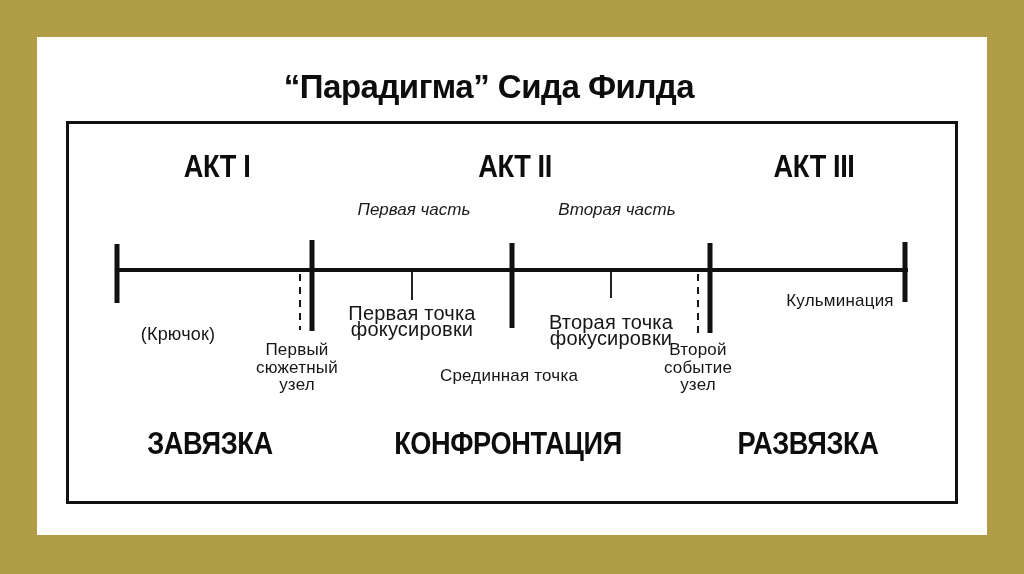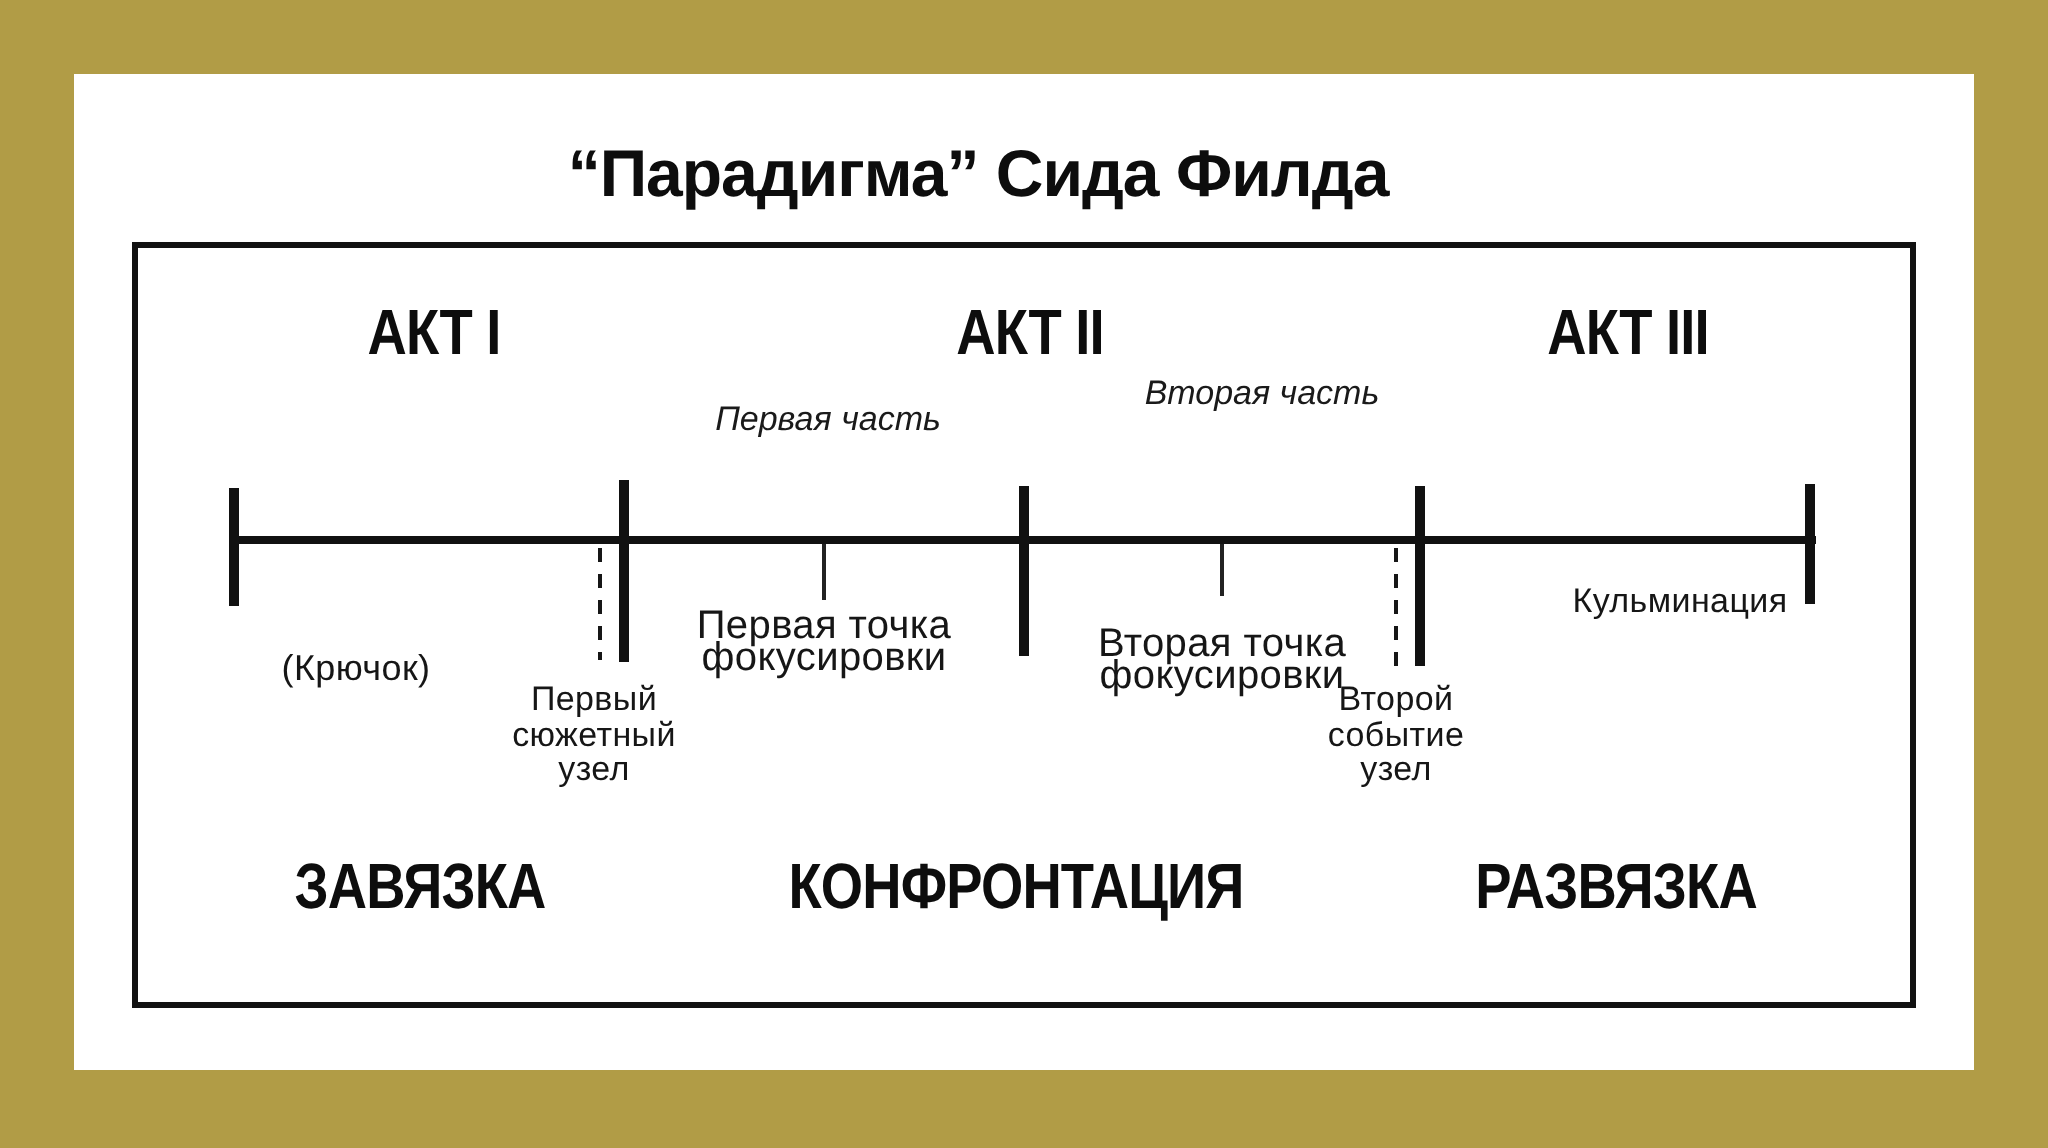--- a/index.html
+++ b/index.html
@@ -59,40 +59,41 @@
 
   <div class="abs cx title" style="left:489px;top:68px;">“Парадигма” Сида Филда</div>
 
   <div class="diagram-box"></div>
 
   <div class="abs hdr" style="left:217px;top:150px;">АКТ I</div>
   <div class="abs hdr" style="left:515px;top:150px;">АКТ II</div>
   <div class="abs hdr" style="left:814px;top:150px;">АКТ III</div>
 
   <div class="abs cx part" style="left:414px;top:201px;">Первая часть</div>
-  <div class="abs cx part" style="left:617px;top:188px;margin-left:14px;">Вторая часть</div>
+  <div class="abs cx part" style="left:617px;top:201px;">Вторая часть</div>
 
   <div class="hline" style="left:115px;top:268px;width:793px;"></div>
 
   <div class="vbar" style="left:117px;top:244px;height:59px;"></div>
   <div class="dash" style="left:300px;top:274px;height:56px;"></div>
   <div class="vbar" style="left:312px;top:240px;height:91px;"></div>
   <div class="tick" style="left:412px;top:272px;height:28px;"></div>
   <div class="vbar" style="left:512px;top:243px;height:85px;"></div>
   <div class="tick" style="left:611px;top:272px;height:26px;"></div>
   <div class="dash" style="left:698px;top:274px;height:59px;"></div>
   <div class="vbar" style="left:710px;top:243px;height:90px;"></div>
   <div class="vbar" style="left:905px;top:242px;height:60px;"></div>
 
   <div class="abs cx lbl lbl-lg" style="left:178px;top:325px;">(Крючок)</div>
   <div class="abs cx lbl lbl-md" style="left:297px;top:341px;">Первый
 сюжетный
 узел</div>
   <div class="abs cx lbl" style="left:412px;top:305px;">Первая точка
 фокусировки</div>
+  <div class="abs cx lbl lbl-md" style="left:509px;top:367px;">Срединная точка</div>
   <div class="abs cx lbl" style="left:611px;top:314px;">Вторая точка
 фокусировки</div>
   <div class="abs cx lbl lbl-md" style="left:698px;top:341px;">Второй
 событие
 узел</div>
   <div class="abs cx lbl lbl-md" style="left:840px;top:292px;">Кульминация</div>
 
   <div class="abs stageword" style="left:210px;top:427px;">ЗАВЯЗКА</div>
   <div class="abs stageword" style="left:508px;top:427px;">КОНФРОНТАЦИЯ</div>
   <div class="abs stageword" style="left:808px;top:427px;">РАЗВЯЗКА</div>

